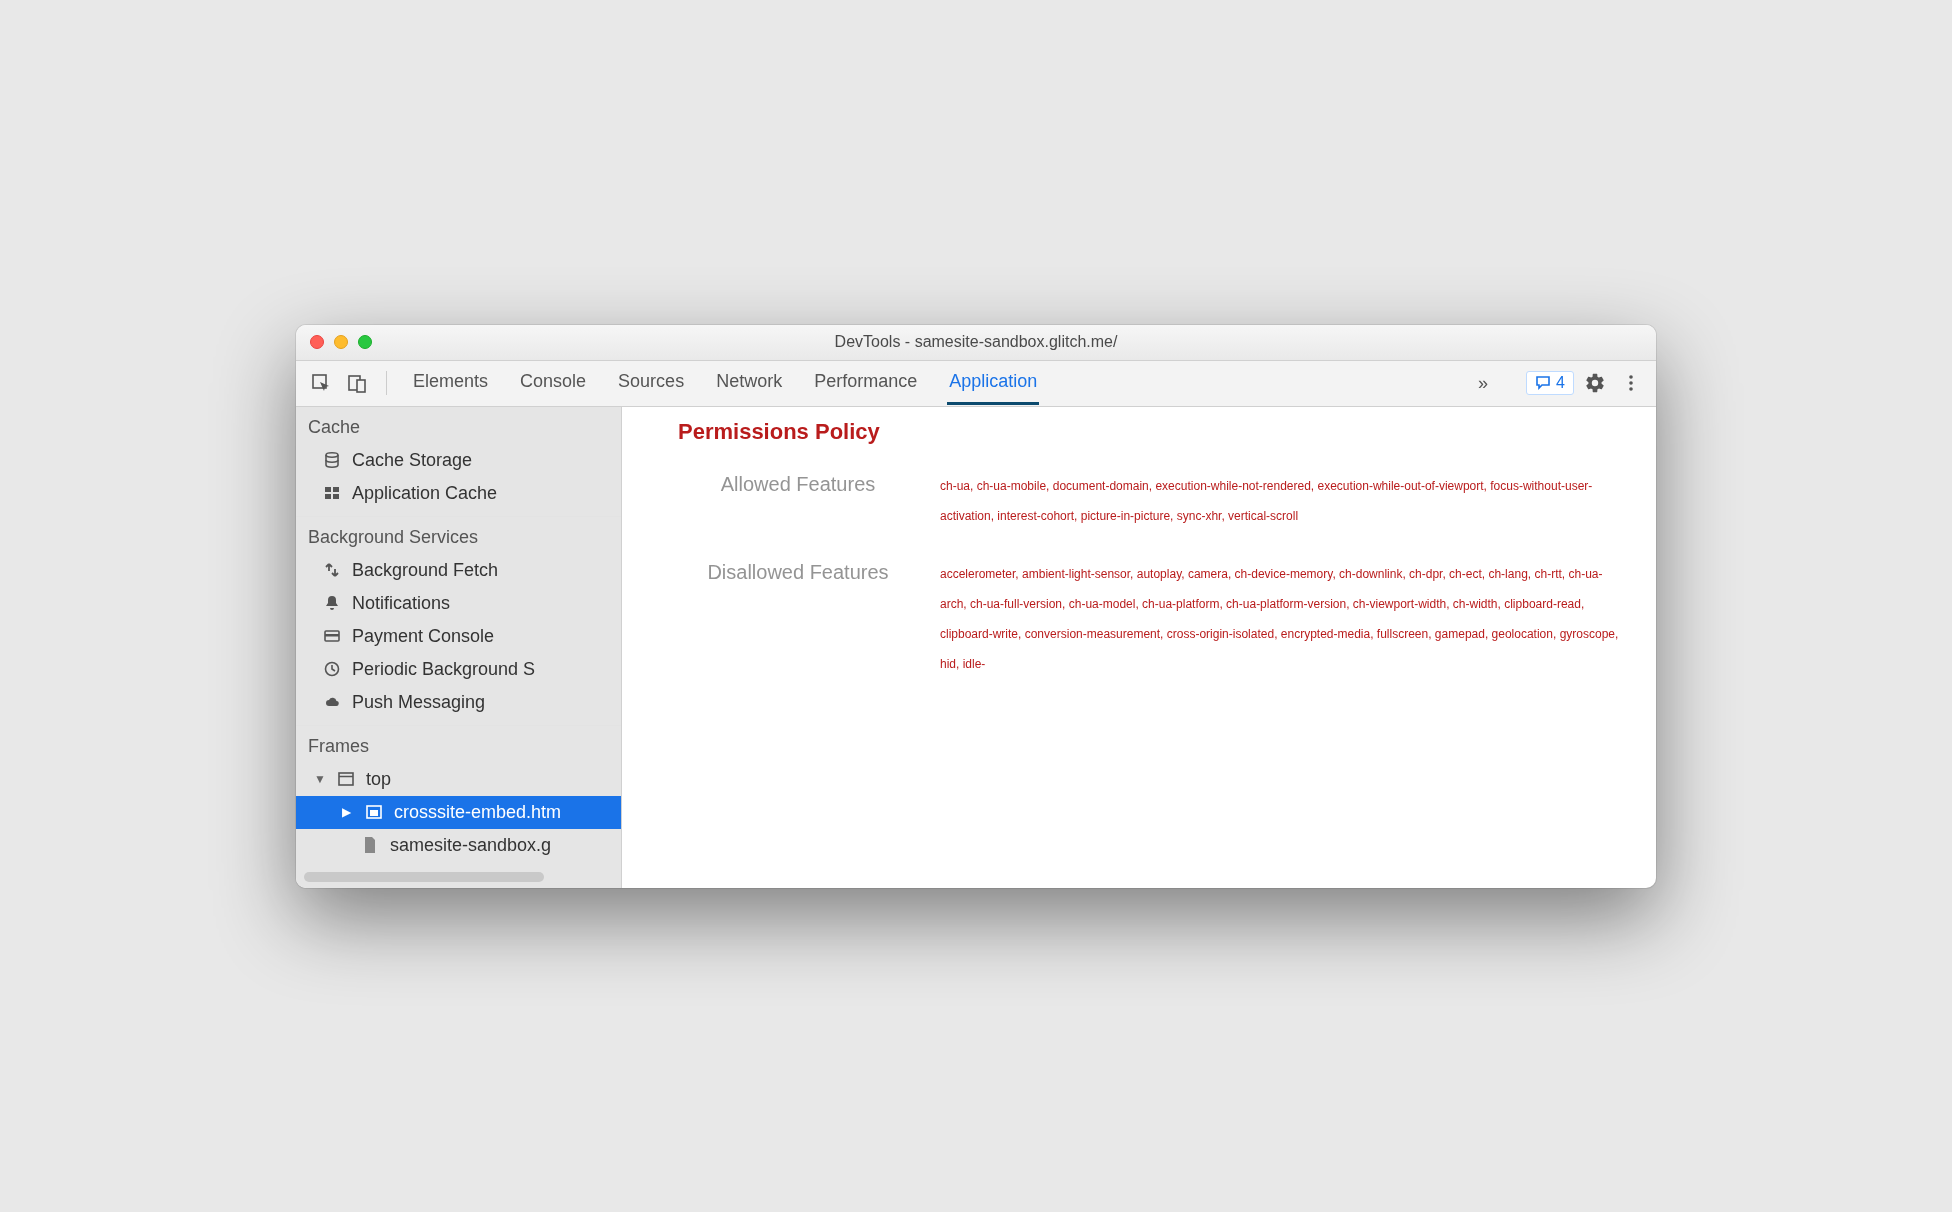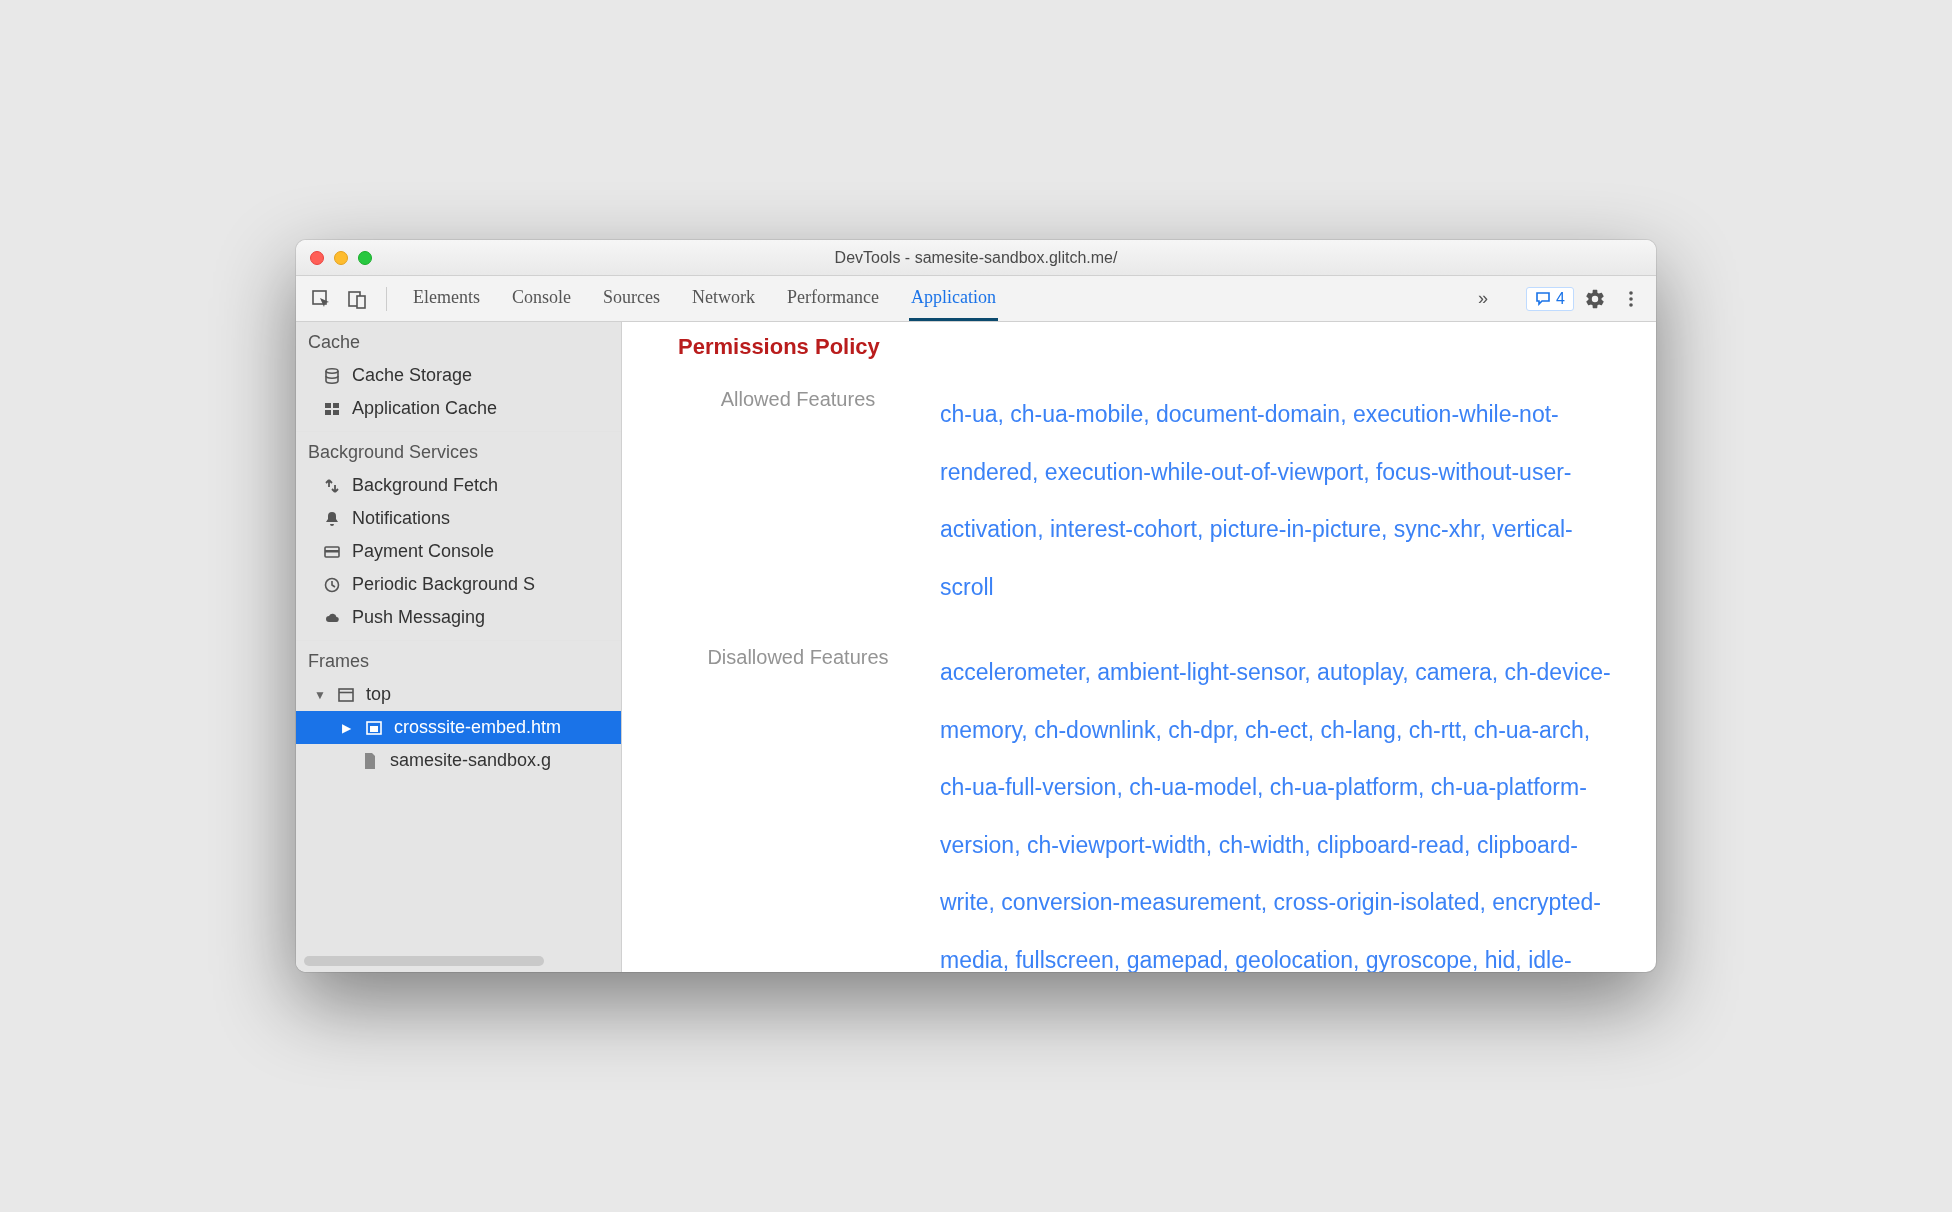--- a/index.html
+++ b/index.html
@@ -6,21 +6,21 @@
   body {
     font-family: -apple-system, BlinkMacSystemFont, "Segoe UI", Helvetica, Arial, sans-serif;
     background: #e8e8e8;
     display: flex;
     align-items: center;
     justify-content: center;
     height: 100vh;
   }
   .window {
     width: 1360px;
-    height: 732px;
+    height: 563px;
     background: #fff;
     border-radius: 10px;
     box-shadow: 0 30px 80px rgba(0,0,0,0.45), 0 0 0 1px rgba(0,0,0,0.08);
     overflow: hidden;
     display: flex;
     flex-direction: column;
   }
   .titlebar {
     height: 36px;
     background: linear-gradient(#f6f6f6,#e9e9e9);
@@ -39,21 +39,21 @@
     height: 46px;
     border-bottom: 1px solid #d0d0d0;
     display: flex;
     align-items: center;
     padding: 0 10px;
     gap: 6px;
     background:#f3f3f3;
   }
   .tb-iconbtn { width:30px; height:30px; display:flex; align-items:center; justify-content:center; color:#555; }
   .tb-sep { width:1px; height:24px; background:#ccc; margin:0 8px; }
-  .tabs { display:flex; gap:28px; margin-left:10px; flex:1;font-family:Liberation Serif, serif; }
+  .tabs { display:flex; gap:28px; margin-left:10px; flex:1; }
   .tab { font-size:18px; color:#555; padding:10px 2px; cursor:pointer; white-space:nowrap; }
   .tab.active { color:#1a73e8; border-bottom:3px solid #0c4a6e; }
   .overflow { font-size:18px; color:#555; padding:0 8px; }
   .msgcount {
     display:flex; align-items:center; gap:5px;
     border:1px solid #bfdbff; color:#1a73e8; background:#fff;
     padding:2px 8px; font-size:16px; border-radius:3px;
   }
   .content { flex:1; display:flex; overflow:hidden; }
   .sidebar {
@@ -78,21 +78,21 @@
   .tree-item.selected .disclosure { color:#fff; }
   .hscroll { position:absolute; bottom:6px; left:8px; height:10px; width:240px; background:#c9c9c9; border-radius:6px; }
   .main {
     flex:1; overflow-y:auto; padding:12px 36px 20px 56px; position:relative;
   }
   .main::-webkit-scrollbar { width:14px; }
   .main::-webkit-scrollbar-thumb { background:#c4c4c4; border-radius:10px; border:3px solid #fff; }
   .section-title { font-size:22px; font-weight:700; color:#b91c1c; margin-bottom:26px; }
   .kv-row { display:flex; gap:22px; margin-bottom:28px; align-items:flex-start; }
   .kv-label { width:240px; text-align:center; font-size:20px; color:#949494; flex-shrink:0; padding-top:2px; }
-  .kv-value { flex:1; font-size:23px; color:#3b82f6; line-height:2.5; }
+  .kv-value { flex:1; font-size:12px; color:#b91c1c; line-height:2.5; }
   svg { display:block; }
 </style>
 </head>
 <body>
 
 <div class="window">
 
   <div class="titlebar">
     <div class="traffic-lights">
       <div class="tl red"></div>

